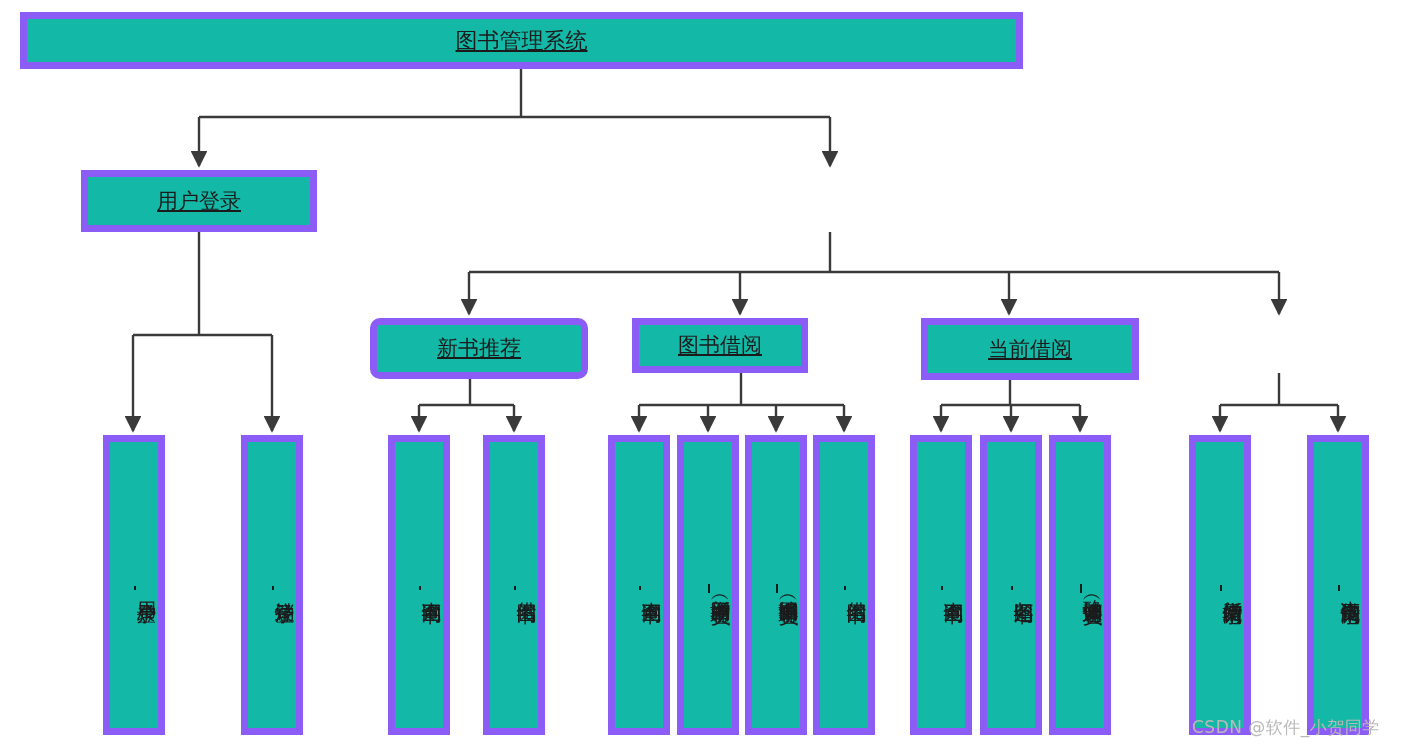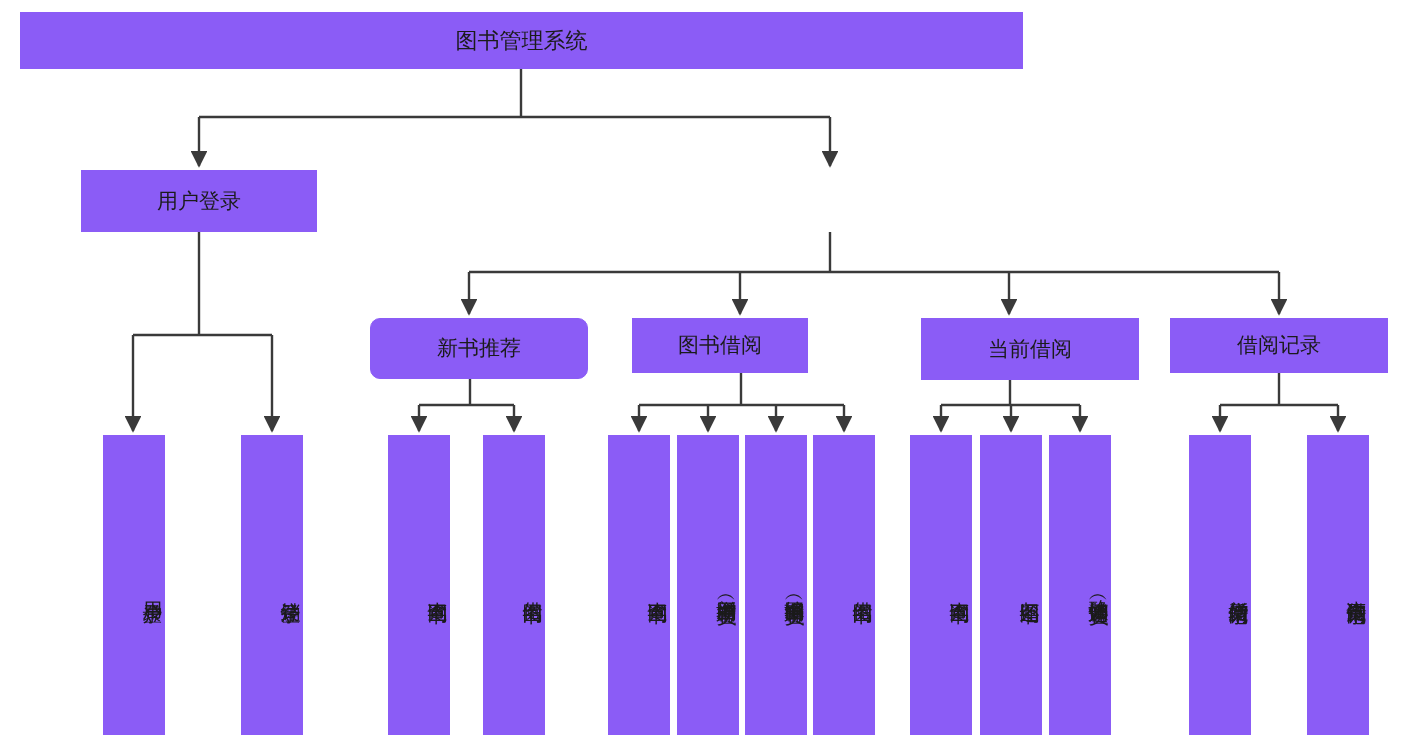--- a/index.html
+++ b/index.html
@@ -22,28 +22,29 @@
     position: absolute;
     left: 0;
     top: 0;
     width: 1405px;
     height: 747px;
     pointer-events: none;
   }
   .node {
     position: absolute;
     box-sizing: border-box;
-    background: #8b5cf6;
-    border: 1px solid #8b5cf6;
+    background: #14b8a6;
+    border: 7px solid #8b5cf6;
     display: flex;
     align-items: center;
     justify-content: center;
     color: #1b1b1b;
     line-height: 1.18;
     text-align: center;
+    text-decoration: underline;
   }
   .node.h {
     font-size: 21px;
   }
   .node.root {
     font-size: 22px;
   }
   .node.v {
     font-size: 20px;
     writing-mode: vertical-rl;
@@ -131,23 +132,20 @@
 
   <div class="node h" style="left:370px;top:318px;width:218px;height:61px;border-radius:10px;">
     <span class="lbl">新书推荐</span>
   </div>
   <div class="node h" style="left:632px;top:318px;width:176px;height:55px;">
     <span class="lbl">图书借阅</span>
   </div>
   <div class="node h" style="left:901px;top:318px;width:218px;height:62px;margin-left:20px;">
     <span class="lbl">当前借阅</span>
   </div>
-  <div class="node h" style="left:1170px;top:318px;width:218px;height:55px;">
-    <span class="lbl">借阅记录</span>
-  </div>
 
   <div class="node v" style="left:103px;top:435px;width:62px;height:300px;">
     <span class="lbl">用户登录</span>
   </div>
   <div class="node v" style="left:241px;top:435px;width:62px;height:300px;">
     <span class="lbl">注销登录</span>
   </div>
 
   <div class="node v" style="left:388px;top:435px;width:62px;height:300px;">
     <span class="lbl">查询图书</span>
@@ -179,14 +177,15 @@
     <span class="lbl">确认归还（管理员）</span>
   </div>
 
   <div class="node v" style="left:1189px;top:435px;width:62px;height:300px;">
     <span class="lbl">新增借阅记录</span>
   </div>
   <div class="node v" style="left:1307px;top:435px;width:62px;height:300px;">
     <span class="lbl">查询借阅记录</span>
   </div>
 
+  <div class="watermark" style="left:1192px;top:716px;">CSDN @软件_小贺同学</div>
 
 </div>
 
 </body></html>

